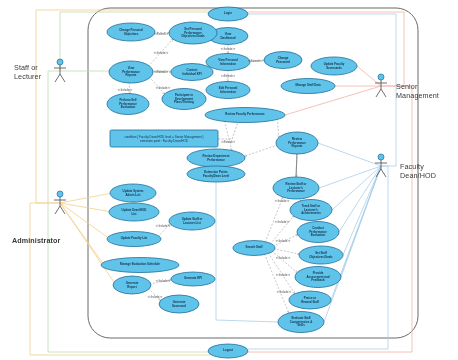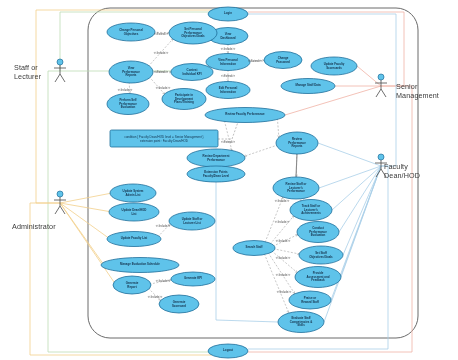--- a/index.html
+++ b/index.html
@@ -242,19 +242,19 @@
       <div class="stereo" style="left: 282px; top: 222px;">&lt;&lt;Include&gt;&gt;</div>
       <div class="stereo" style="left: 283px; top: 241px;">&lt;&lt;Include&gt;&gt;</div>
       <div class="stereo" style="left: 283px; top: 258px;">&lt;&lt;Include&gt;&gt;</div>
       <div class="stereo" style="left: 283px; top: 275px;">&lt;&lt;Include&gt;&gt;</div>
       <div class="stereo" style="left: 284px; top: 292px;">&lt;&lt;Include&gt;&gt;</div>
       <div class="stereo" style="left: 163px; top: 226px;">&lt;&lt;Include&gt;&gt;</div>
       <div class="stereo" style="left: 163px; top: 281px;">&lt;&lt;Include&gt;&gt;</div>
       <div class="stereo" style="left: 155px; top: 297px;">&lt;&lt;Include&gt;&gt;</div>
       <div class="actor-label" style="left: 14px; top: 63px;">Staff or
 Lecturer</div>
-      <div class="actor-label" style="left: 12px; top: 222px;">Administrator</div>
+      <div class="actor-label" style="left: 12px; top: 236px; font-weight: bold;">Administrator</div>
       <div class="actor-label" style="left: 396px; top: 82px;">Senior
 Management</div>
-      <div class="actor-label" style="left: 384px; top: 162px;">Faculty
+      <div class="actor-label" style="left: 400px; top: 162px;">Faculty
 Dean/HOD</div>
     </div>
 </div>
 
 </body></html>

